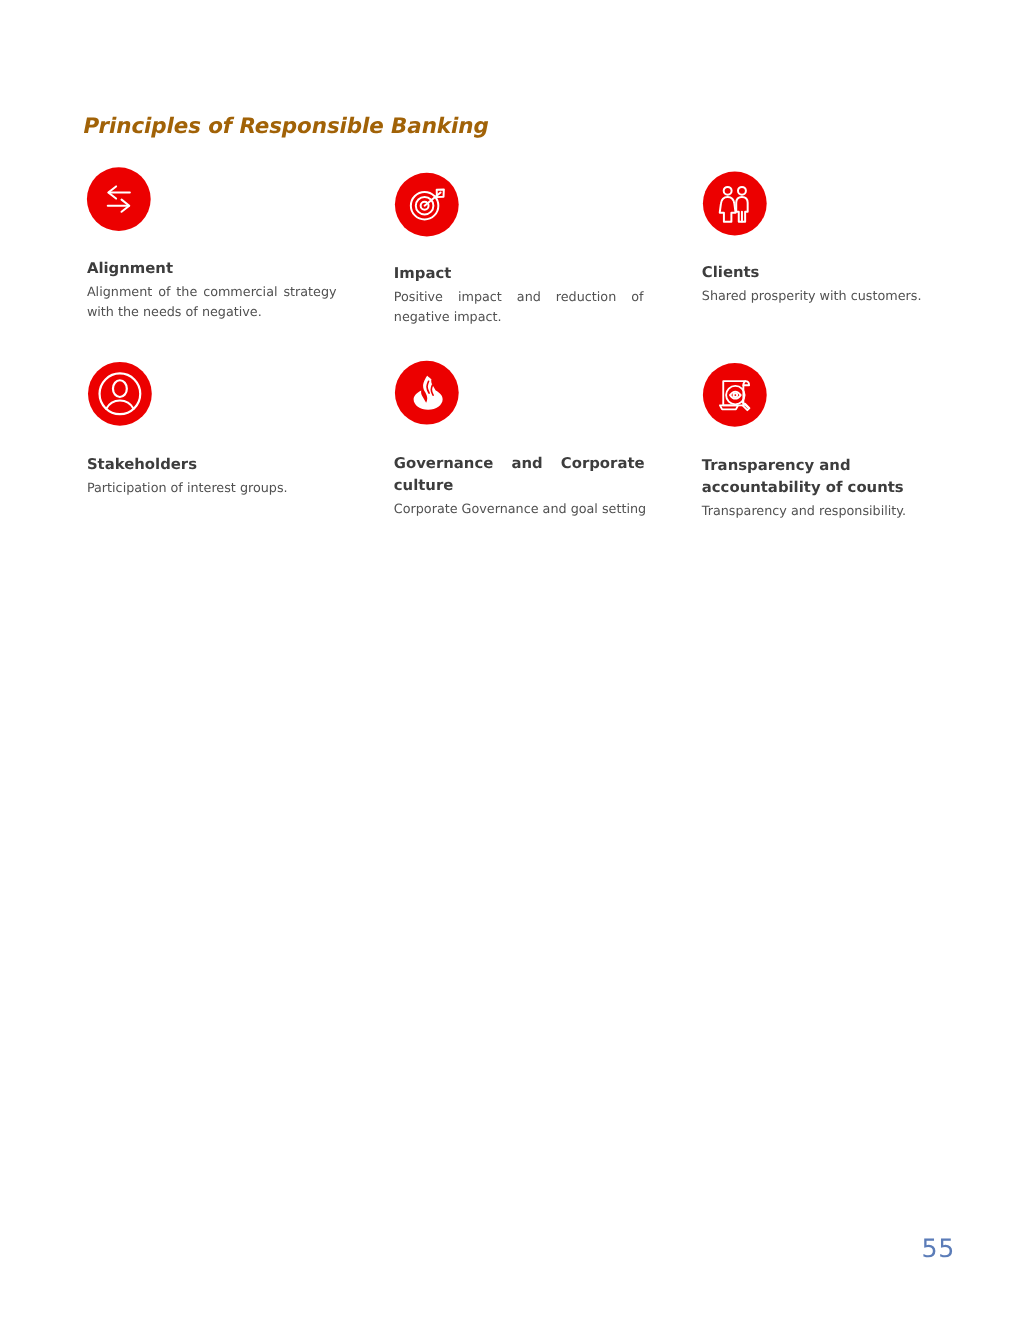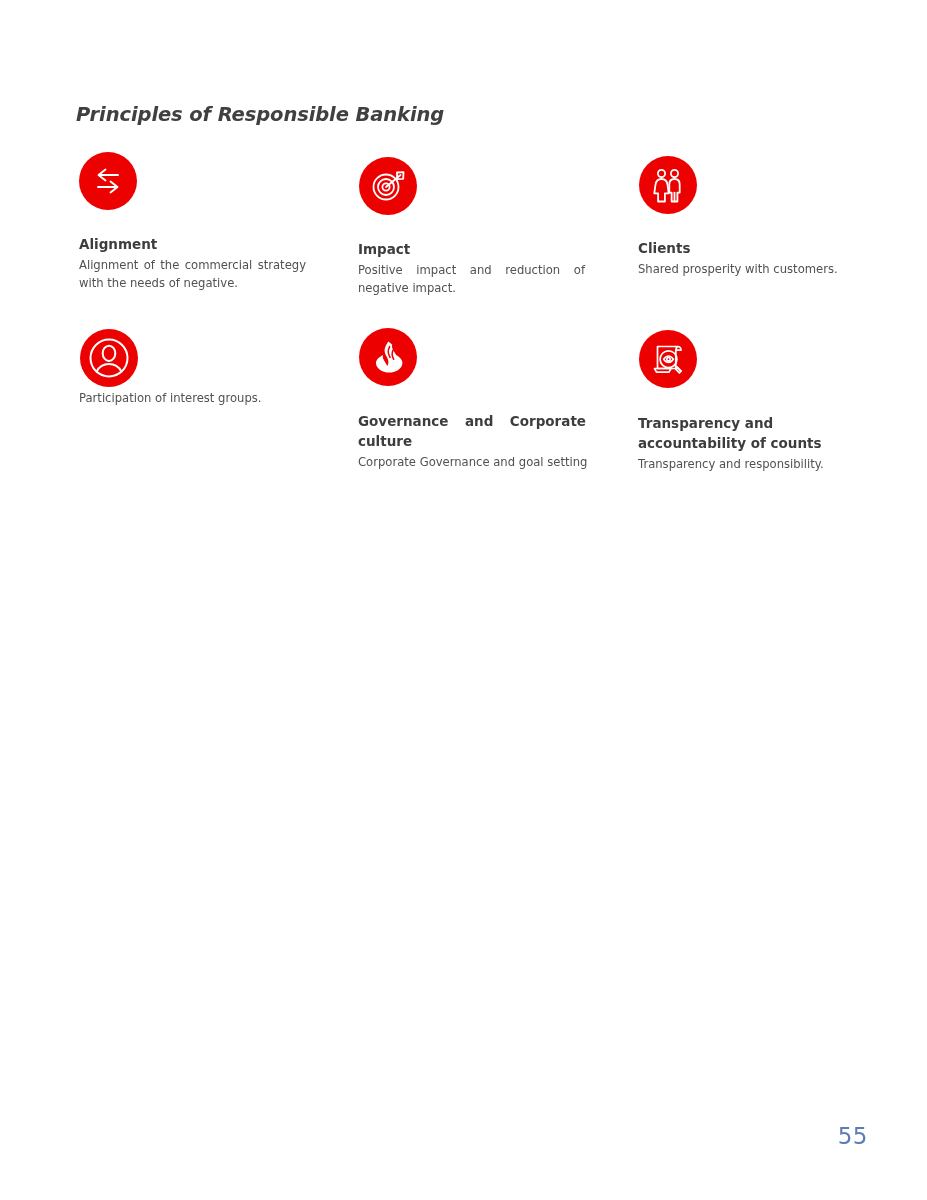--- a/index.html
+++ b/index.html
@@ -22,21 +22,21 @@
 
   
   .section-title {
     position: absolute;
     left: 76px;
     top: 103px;
     font-family: "DejaVu Sans", "Liberation Sans", sans-serif;
     font-size: 19.5px;
     font-weight: 700;
     font-style: italic;
-    color: #404040;
+    color: #a16207;
     letter-spacing: -0.1px;
     white-space: nowrap;
   }
 
   
   .grid {
     position: absolute;
     left: 0;
     top: 0;
     width: 927px;
@@ -185,20 +185,21 @@
     <div class="cell c0 r1">
       <div class="icon-badge">
         <svg viewBox="0 0 58 58" xmlns="http://www.w3.org/2000/svg">
           <g fill="none" stroke="#ffffff" stroke-width="2" stroke-linecap="round" stroke-linejoin="round">
             <circle cx="29" cy="29" r="18.5"></circle>
             <ellipse cx="29" cy="24.3" rx="6.3" ry="7.6"></ellipse>
             <path d="M16.6 42.6 C19.4 37.4 23.6 35.1 29 35.1 C34.4 35.1 38.6 37.4 41.4 42.6"></path>
           </g>
         </svg>
       </div>
+      <div class="cell-title">Stakeholders</div>
       <div class="cell-desc">Participation of interest groups.</div>
     </div>
 
     <div class="cell c1 r1">
       <div class="icon-badge">
         <svg viewBox="0 0 58 58" xmlns="http://www.w3.org/2000/svg">
           <g fill="#ffffff">
             <path d="M29.3 13.5 C29.3 13.5 25.6 18.8 25.6 22.6 C25.6 25.2 26.6 26.8 27.6 28.6 C28.5 30.3 29.4 32 29.4 34.2 C29.4 35.6 29 36.9 28.4 38.1 L24.7 31.8 C24.1 30.7 23.8 29.6 23.8 28.4 C23.8 27.9 23.9 27.4 24 26.9 C20.2 28.9 17 31.6 17 34.9 C17 40.2 22.9 44.5 30.2 44.5 C37.5 44.5 43.4 40.2 43.4 34.9 C43.4 31.6 40.6 29.1 37.1 27.1 L33.9 21.6 C33.3 20.5 33 19.4 33 18.2 C33 17.7 33.1 17.2 33.2 16.7 C31.6 15.2 29.3 13.5 29.3 13.5 Z"></path>
           </g>
           <g fill="none" stroke="#EC0000" stroke-width="1.5" stroke-linecap="round">

